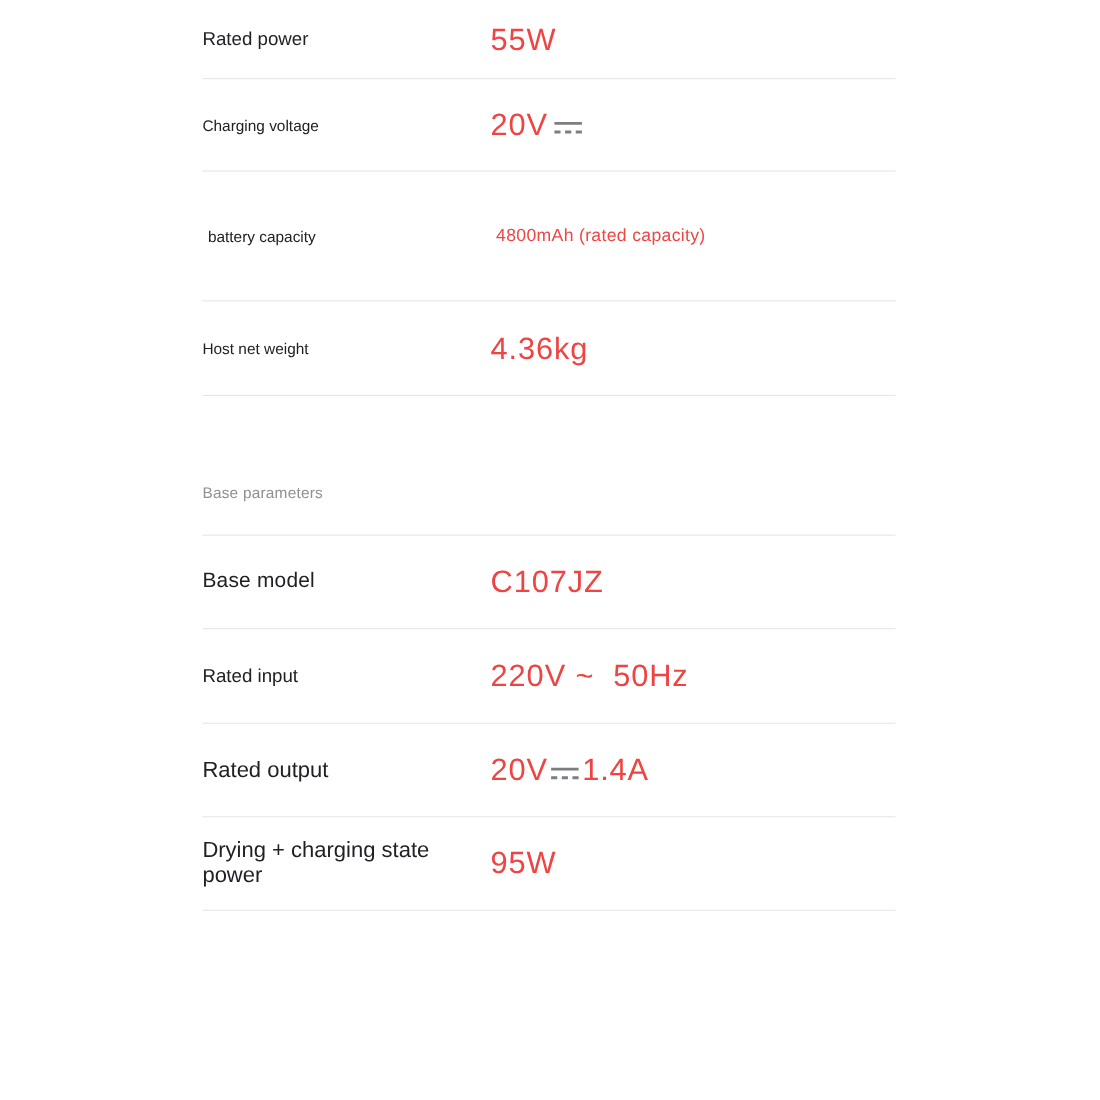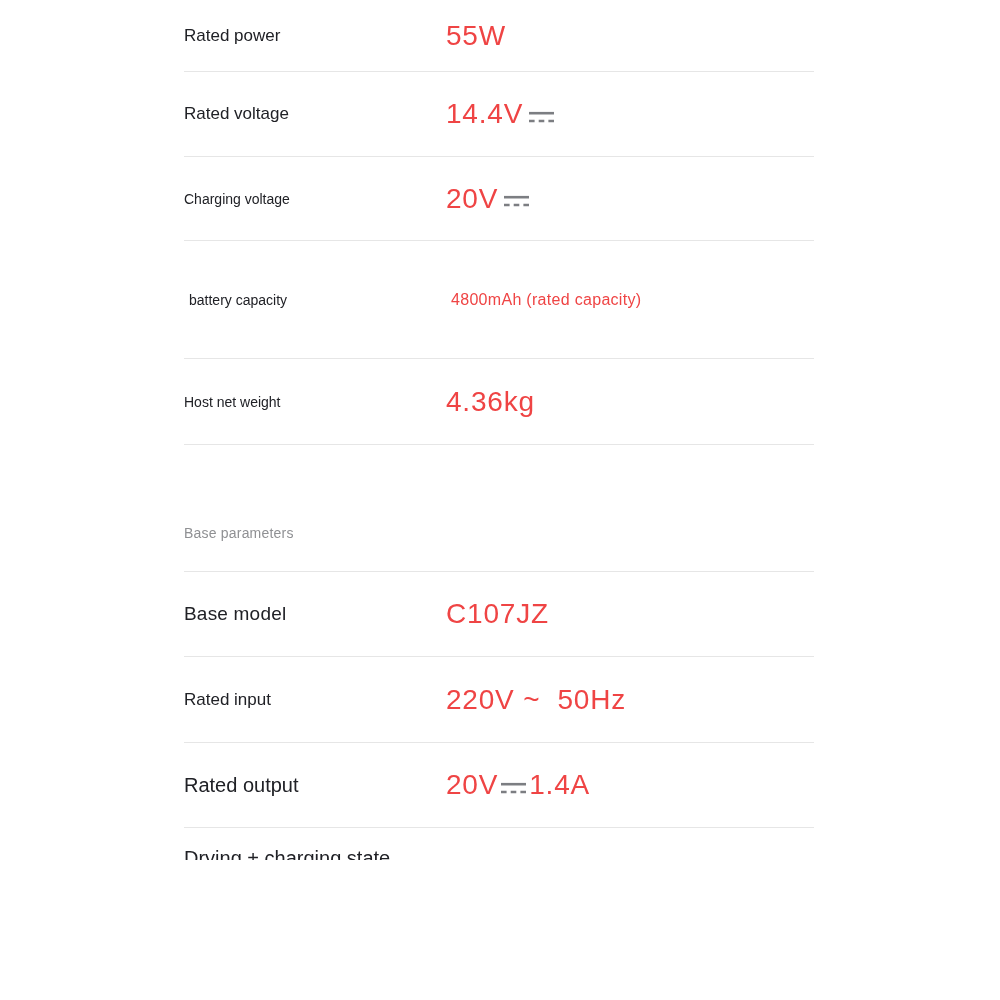--- a/index.html
+++ b/index.html
@@ -76,30 +76,20 @@
 <div class="page">
   <div class="spec-table">
 
     <div class="row row-h-first">
       <div class="label-col label-lg">Rated power</div>
       <div class="value-col">
         <span>55W</span>
       </div>
     </div>
 
-    <div class="row row-h-std">
-      <div class="label-col label-lg">Rated voltage</div>
-      <div class="value-col">
-        <span>14.4V</span>
-        <svg class="dc-icon" width="27" height="13" viewBox="0 0 27 13">
-          <line x1="1" y1="2.2" x2="26" y2="2.2" stroke="#7c7e82" stroke-width="2.6"></line>
-          <line x1="1" y1="10" x2="26" y2="10" stroke="#7c7e82" stroke-width="2.6" stroke-dasharray="5.6 4.1"></line>
-        </svg>
-      </div>
-    </div>
 
     <div class="row row-h-std2">
       <div class="label-col label-sm">Charging voltage</div>
       <div class="value-col">
         <span>20V</span>
         <svg class="dc-icon" width="27" height="13" viewBox="0 0 27 13">
           <line x1="1" y1="2.2" x2="26" y2="2.2" stroke="#7c7e82" stroke-width="2.6"></line>
           <line x1="1" y1="10" x2="26" y2="10" stroke="#7c7e82" stroke-width="2.6" stroke-dasharray="5.6 4.1"></line>
         </svg>
       </div>

